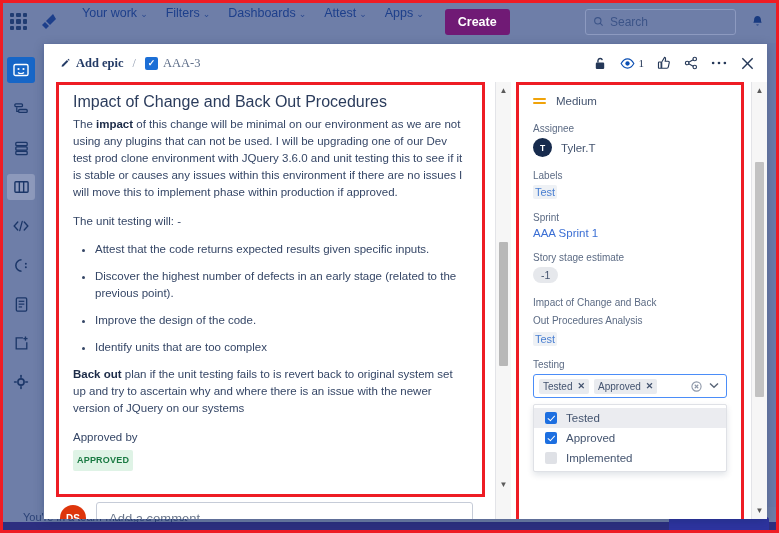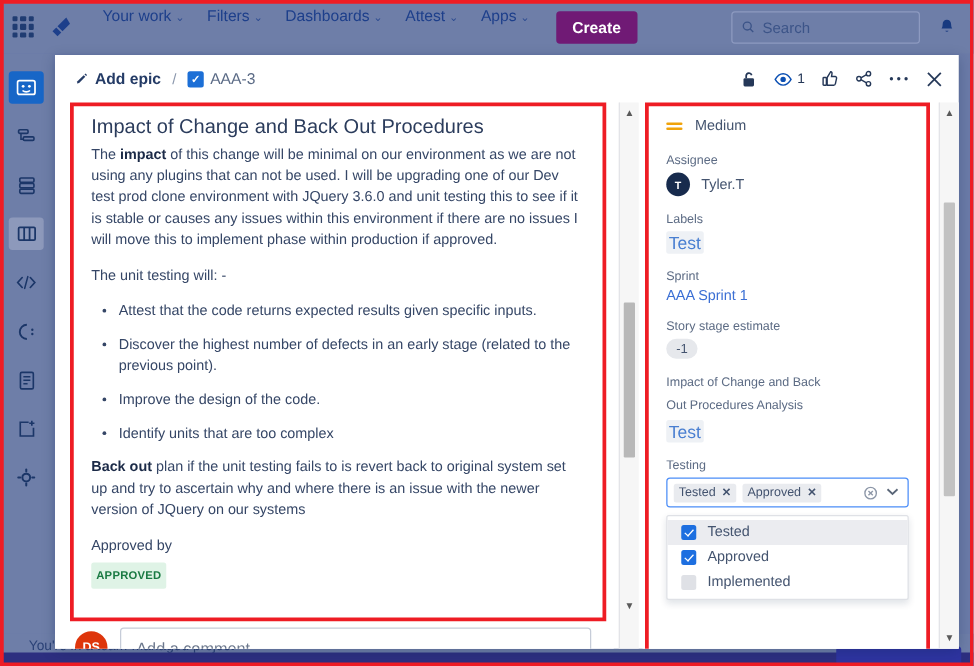--- a/index.html
+++ b/index.html
@@ -158,20 +158,21 @@
     box-shadow: 0 2px 10px rgba(9,30,66,.25);
     z-index: 10;
     overflow: hidden;
   }
   .modal-header {
     height: 38px;
     display: flex;
     align-items: center;
     padding: 0 12px 0 16px;
     box-sizing: border-box;
+    font-family: Liberation Serif, serif;
   }
   .bc {
     display: flex; align-items: center; gap: 6px;
     font-size: 12px;
   }
   .bc .add-epic {
     color: #243b66; font-weight: 700; font-size: 12.5px;
     display: flex; align-items: center; gap: 5px; cursor: pointer;
   }
   .bc .sep { color: #8b97ad; padding: 0 3px; }
@@ -332,21 +333,21 @@
     width: 19px; height: 19px; border-radius: 50%;
     background: #172b4d; color: #fff;
     font-size: 8.5px; font-weight: 700;
     display: flex; align-items: center; justify-content: center;
   }
   .assignee-name { font-size: 11.5px; color: #44546f; }
   .label-chip {
     display: inline-block;
     background: #eef1f5;
     color: #4a7fd1;
-    font-size: 14px;
+    font-size: 11px;
     padding: 1px 2px;
     border-radius: 2px;
   }
   .sprint-link { color: #3b6fd4; font-size: 11.5px; cursor: pointer; }
   .story-pill {
     display: inline-block;
     background: #e6e8ec;
     color: #44546f;
     font-size: 10.5px;
     padding: 2px 8px;

